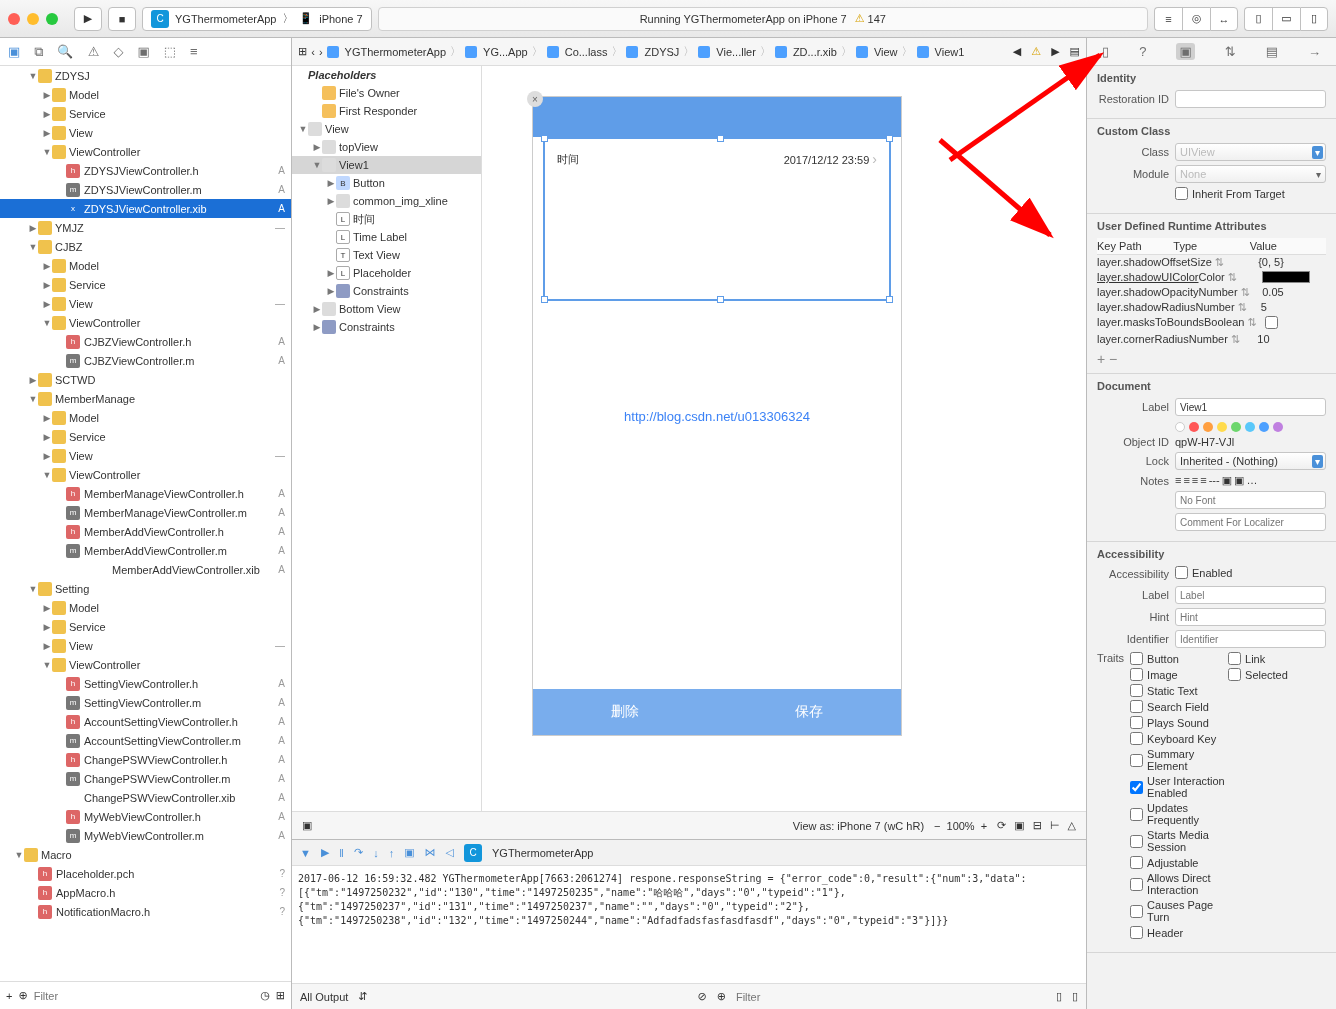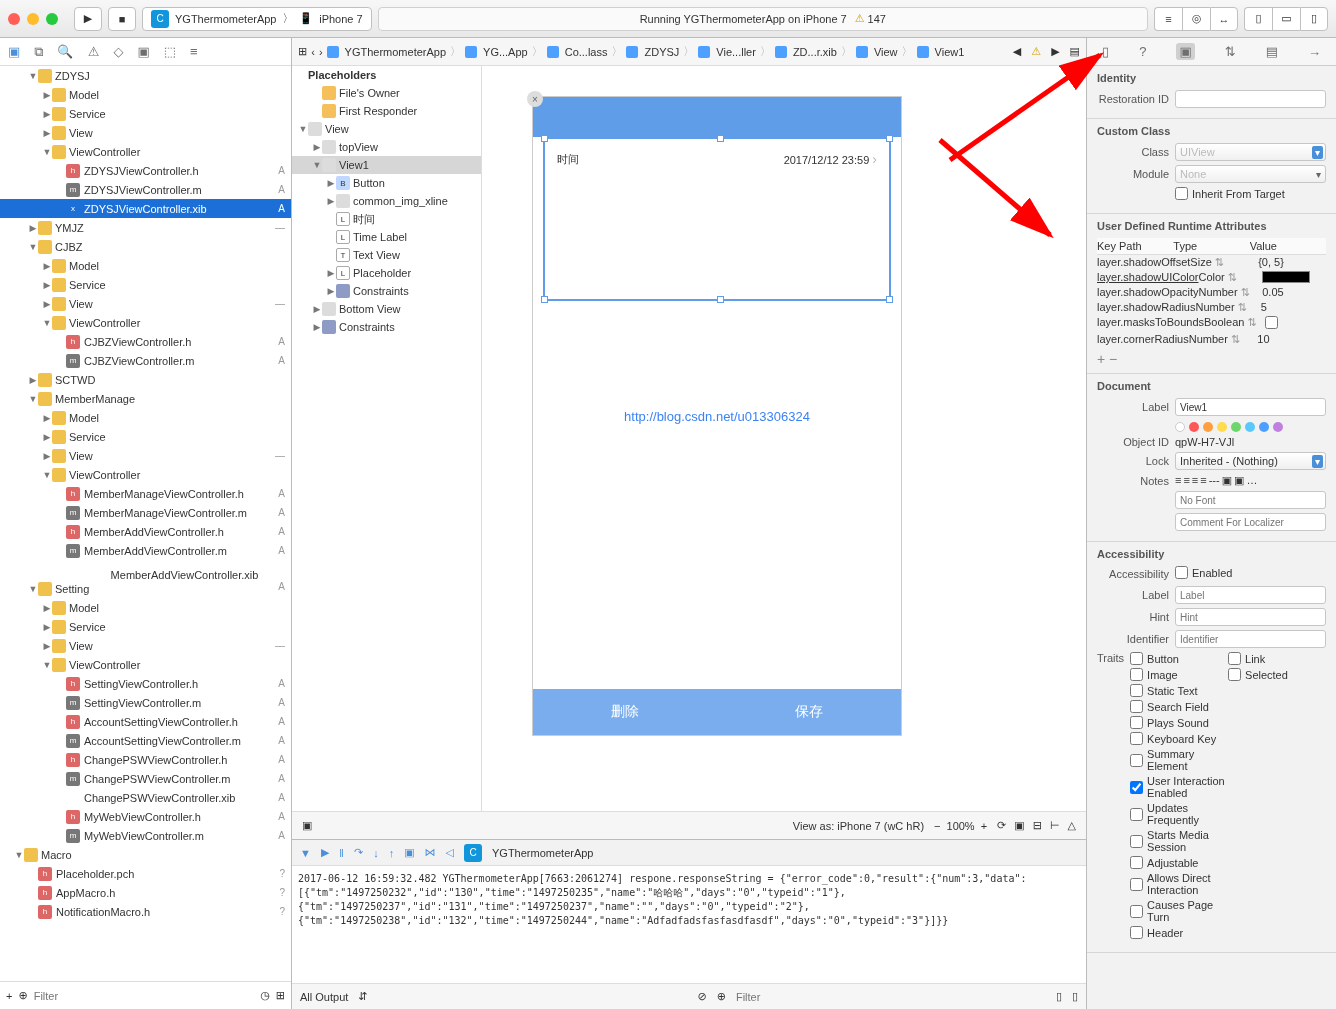--- a/index.html
+++ b/index.html
@@ -280,21 +280,21 @@
           <span class="fi fh">h</span>
           <span>MemberAddViewController.h</span>
           <span class="stat">A</span>
         </div>
         <div class="trow" style="padding-left: 56px;">
           <span class="dis"></span>
           <span class="fi fm">m</span>
           <span>MemberAddViewController.m</span>
           <span class="stat">A</span>
         </div>
-        <div class="trow" style="padding-left: 84px; flex-direction: column;">
+        <div class="trow" style="padding-left: 84px;">
           <span class="dis"></span>
           <span class="fi fx">x</span>
           <span>MemberAddViewController.xib</span>
           <span class="stat">A</span>
         </div>
         <div class="trow" style="padding-left: 28px;">
           <span class="dis">▼</span>
           <span class="fld fldyellow"></span>
           <span>Setting</span>
         </div>
@@ -452,21 +452,21 @@
         </span>
         <div class="iconrow">
           <span>◀</span>
           <span style="color:#d6a000">⚠</span>
           <span>▶</span>
           <span>▤</span>
         </div>
       </div>
  <div class="editor">
   <div class="outline" id="doc-outline">
-          <div class="orow" style="padding-left: 6px;">
+          <div class="orow" style="padding-left: 6px; font-style: italic;">
             <span class="dis" style="width: 10px;"></span>
             <span style="font-weight: 600;">Placeholders</span>
           </div>
           <div class="orow" style="padding-left: 20px;">
             <span class="dis" style="width: 10px;"></span>
             <span class="oicon oph"></span>
             <span>File's Owner</span>
           </div>
           <div class="orow" style="padding-left: 20px;">
             <span class="dis" style="width: 10px;"></span>

